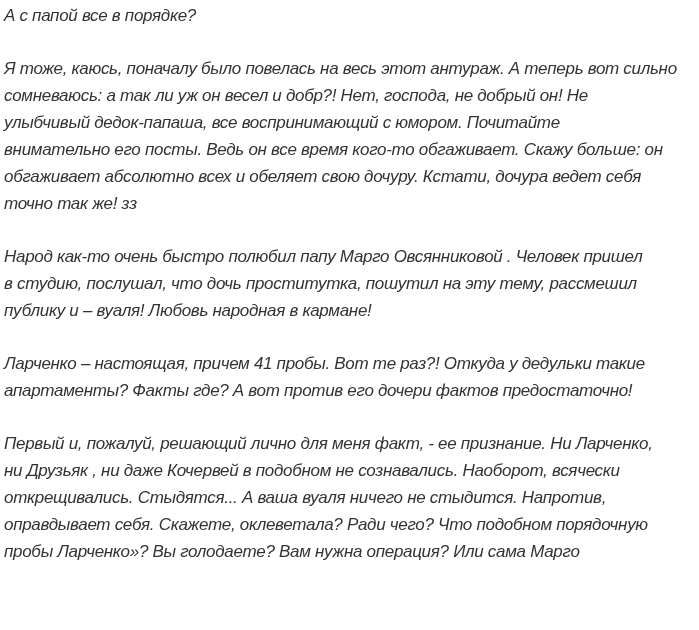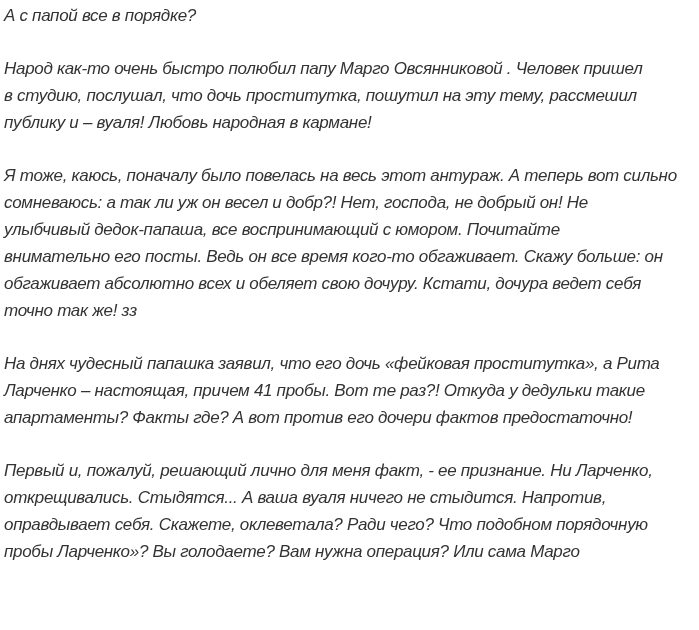--- a/index.html
+++ b/index.html
@@ -20,40 +20,40 @@
 </style>
 </head>
 <body>
 
 <div class="doc">
   <p class="para">
     <span class="line">А с папой все в порядке?</span>
   </p>
 
   <p class="para">
-    <span class="line">Народ как-то очень быстро полюбил папу Марго Овсянниковой . Человек пришел</span>
-    <span class="line">в студию, послушал, что дочь проститутка, пошутил на эту тему, рассмешил</span>
-    <span class="line">публику  и – вуаля! Любовь народная в кармане!</span>
-  </p>
-
-  <p class="para">
     <span class="line">Я тоже, каюсь, поначалу было повелась на весь этот антураж. А теперь вот сильно</span>
     <span class="line">сомневаюсь: а так ли уж он весел и добр?! Нет, господа, не добрый он! Не</span>
     <span class="line">улыбчивый дедок-папаша, все воспринимающий с юмором. Почитайте</span>
     <span class="line">внимательно его посты. Ведь он все время кого-то обгаживает. Скажу больше: он</span>
     <span class="line">обгаживает абсолютно всех и  обеляет свою дочуру. Кстати, дочура ведет себя</span>
     <span class="line">точно так же! зз</span>
   </p>
 
   <p class="para">
-    <span class="line">На днях чудесный папашка заявил, что его дочь «фейковая проститутка», а Рита</span>
+    <span class="line">Народ как-то очень быстро полюбил папу Марго Овсянниковой . Человек пришел</span>
+    <span class="line">в студию, послушал, что дочь проститутка, пошутил на эту тему, рассмешил</span>
+    <span class="line">публику  и – вуаля! Любовь народная в кармане!</span>
+  </p>
+
+  <p class="para">
     <span class="line">Ларченко – настоящая, причем 41 пробы. Вот те раз?! Откуда у дедульки такие</span>
     <span class="line">апартаменты? Факты где? А вот против его дочери фактов предостаточно!</span>
   </p>
 
   <p class="para">
     <span class="line">Первый и, пожалуй, решающий лично для меня факт, - ее признание. Ни Ларченко,</span>
+    <span class="line">ни Друзьяк , ни даже Кочервей в подобном не сознавались. Наоборот, всячески</span>
     <span class="line">открещивались. Стыдятся... А ваша вуаля ничего не стыдится. Напротив,</span>
     <span class="line">оправдывает себя. Скажете, оклеветала? Ради чего? Что подобном порядочную</span>
     <span class="line">пробы Ларченко»? Вы голодаете? Вам нужна операция? Или сама Марго</span>
 
   </p>
 </div>
 
 </body></html>

